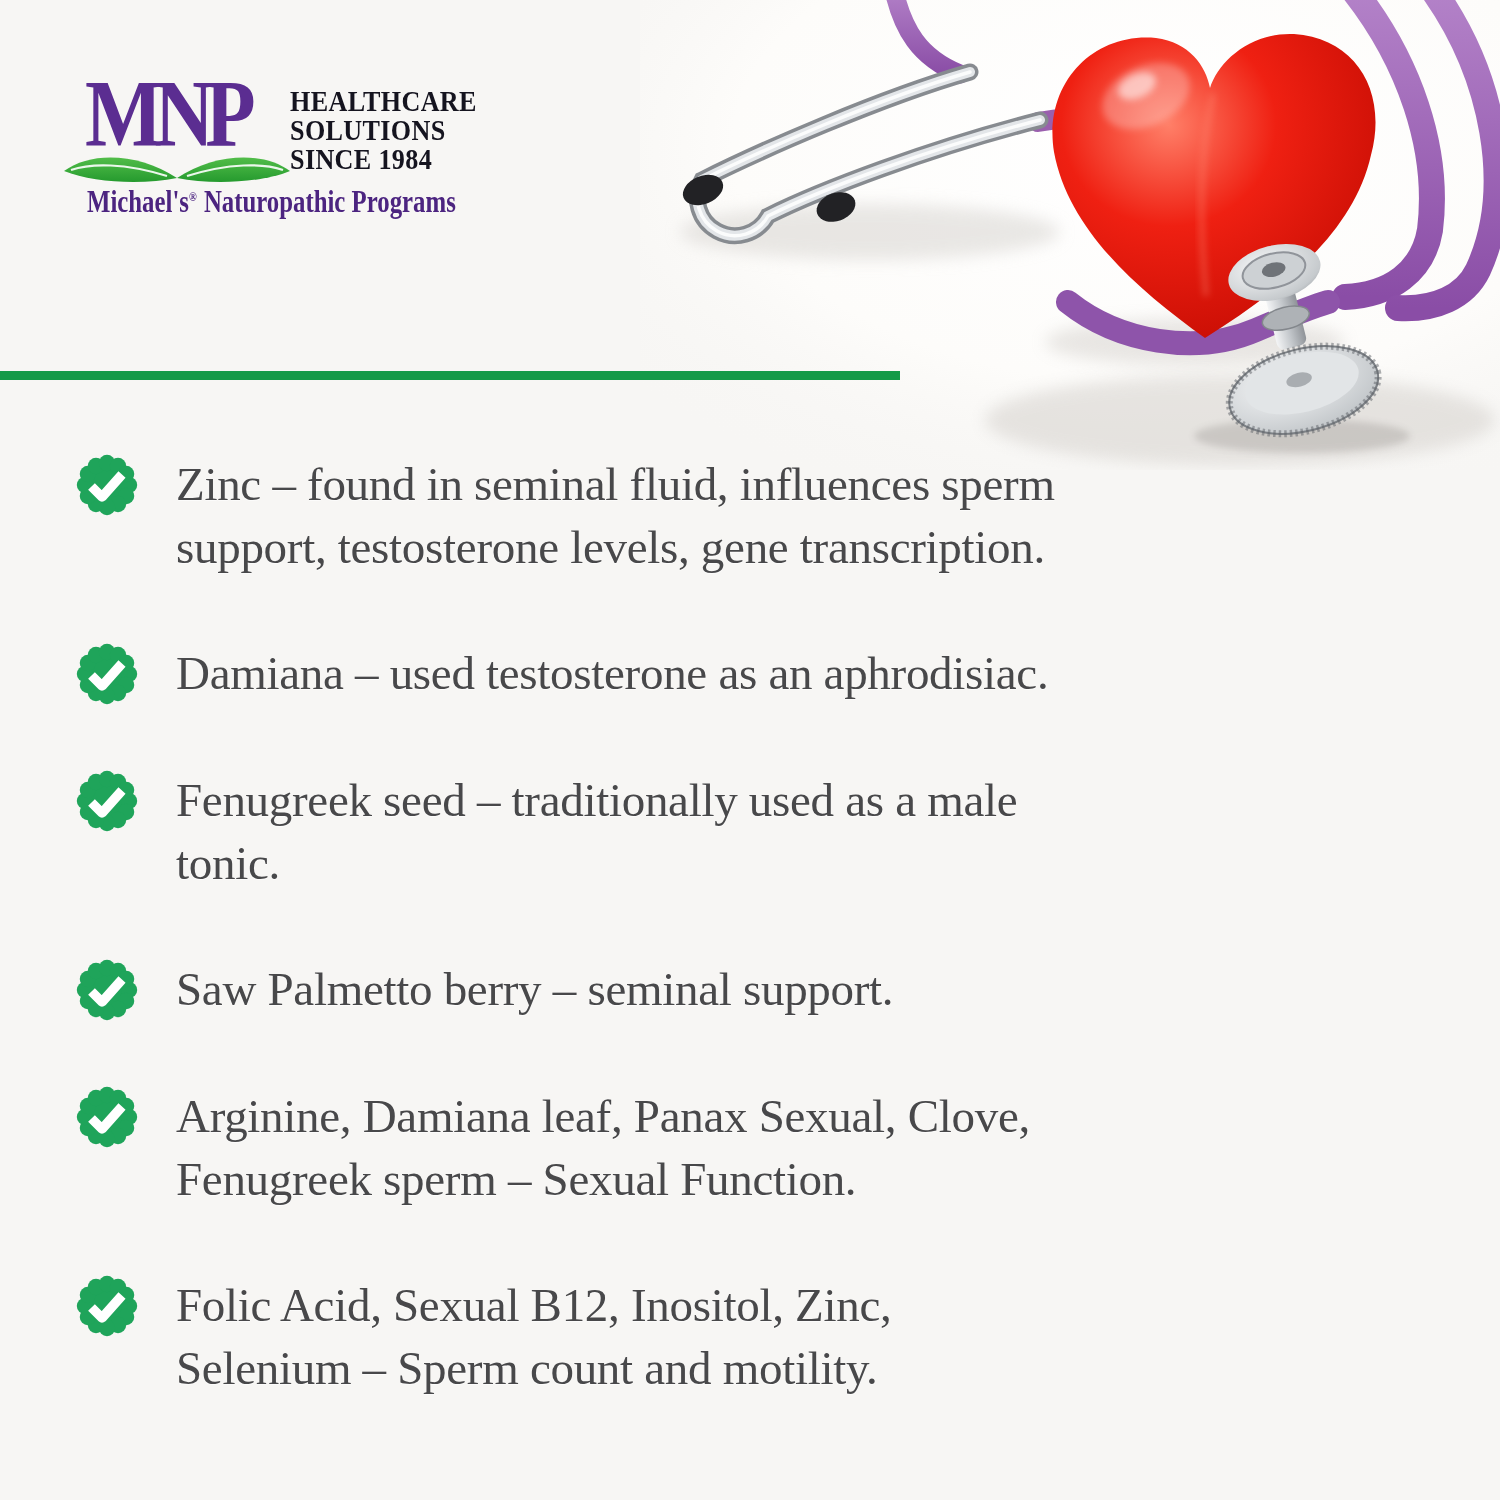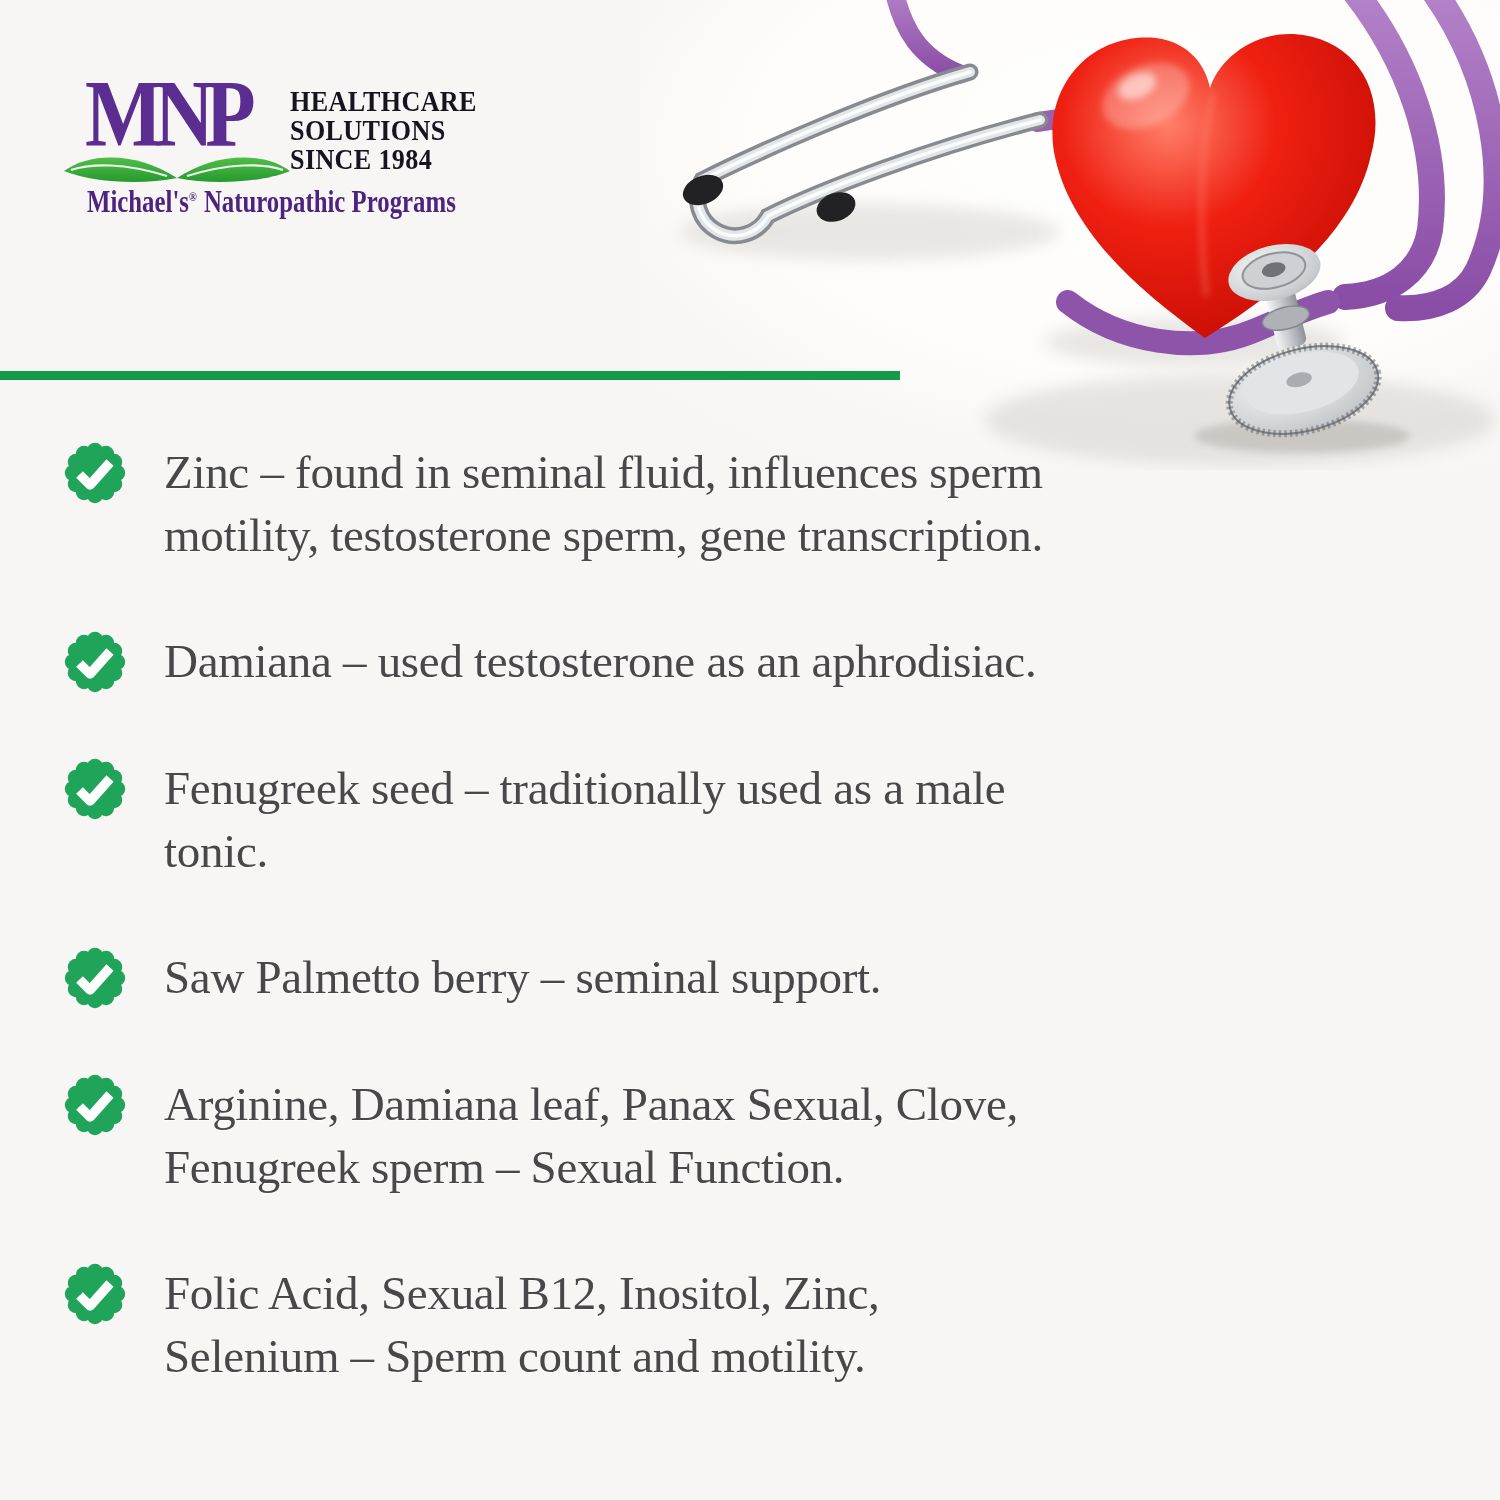--- a/index.html
+++ b/index.html
@@ -31,21 +31,21 @@
     font-size:31px; line-height:34px; font-weight:700;
     color:#4c2480; white-space:nowrap;
     transform:scaleX(0.8); transform-origin:0 0;
   }
   .brand sup { font-size:13px; margin-right:9px; }
   
   .divider { position:absolute; left:0; top:371px; width:900px; height:9px; background:#149a48; }
   
   .benefits {
     position:absolute; left:63px; top:441px; width:1300px;
-    margin:0; padding:0; list-style:none;
+    margin:12px; padding:0; list-style:none;
     display:flex; flex-direction:column; gap:63px;
   }
   .benefit { display:flex; gap:37px; align-items:flex-start; }
   .badge { width:64px; height:64px; flex:0 0 64px; }
   .btext {
     font-size:47px; line-height:63px; color:#48484a; letter-spacing:-0.3px;
     text-shadow:0 1px 1px rgba(255,255,255,0.7);
   }
   .hidden-defs { position:absolute; width:0; height:0; }
 </style>
@@ -179,21 +179,21 @@
 
   <div class="divider"></div>
 
   <ul class="benefits">
     <li class="benefit">
       <svg class="badge" viewBox="0 0 64 64">
           <use href="#seal"></use>
         </svg>
       <div class="btext">
         <div>Zinc – found in seminal fluid, influences sperm</div>
-        <div>motility, testosterone sperm, gene transcription.</div>
+        <div>support, testosterone levels, gene transcription.</div>
       </div>
     </li>
     <li class="benefit">
       <svg class="badge" viewBox="0 0 64 64">
           <use href="#seal"></use>
         </svg>
       <div class="btext">
         <div>Damiana – used testosterone as an aphrodisiac.</div>
         <div></div>
       </div>

